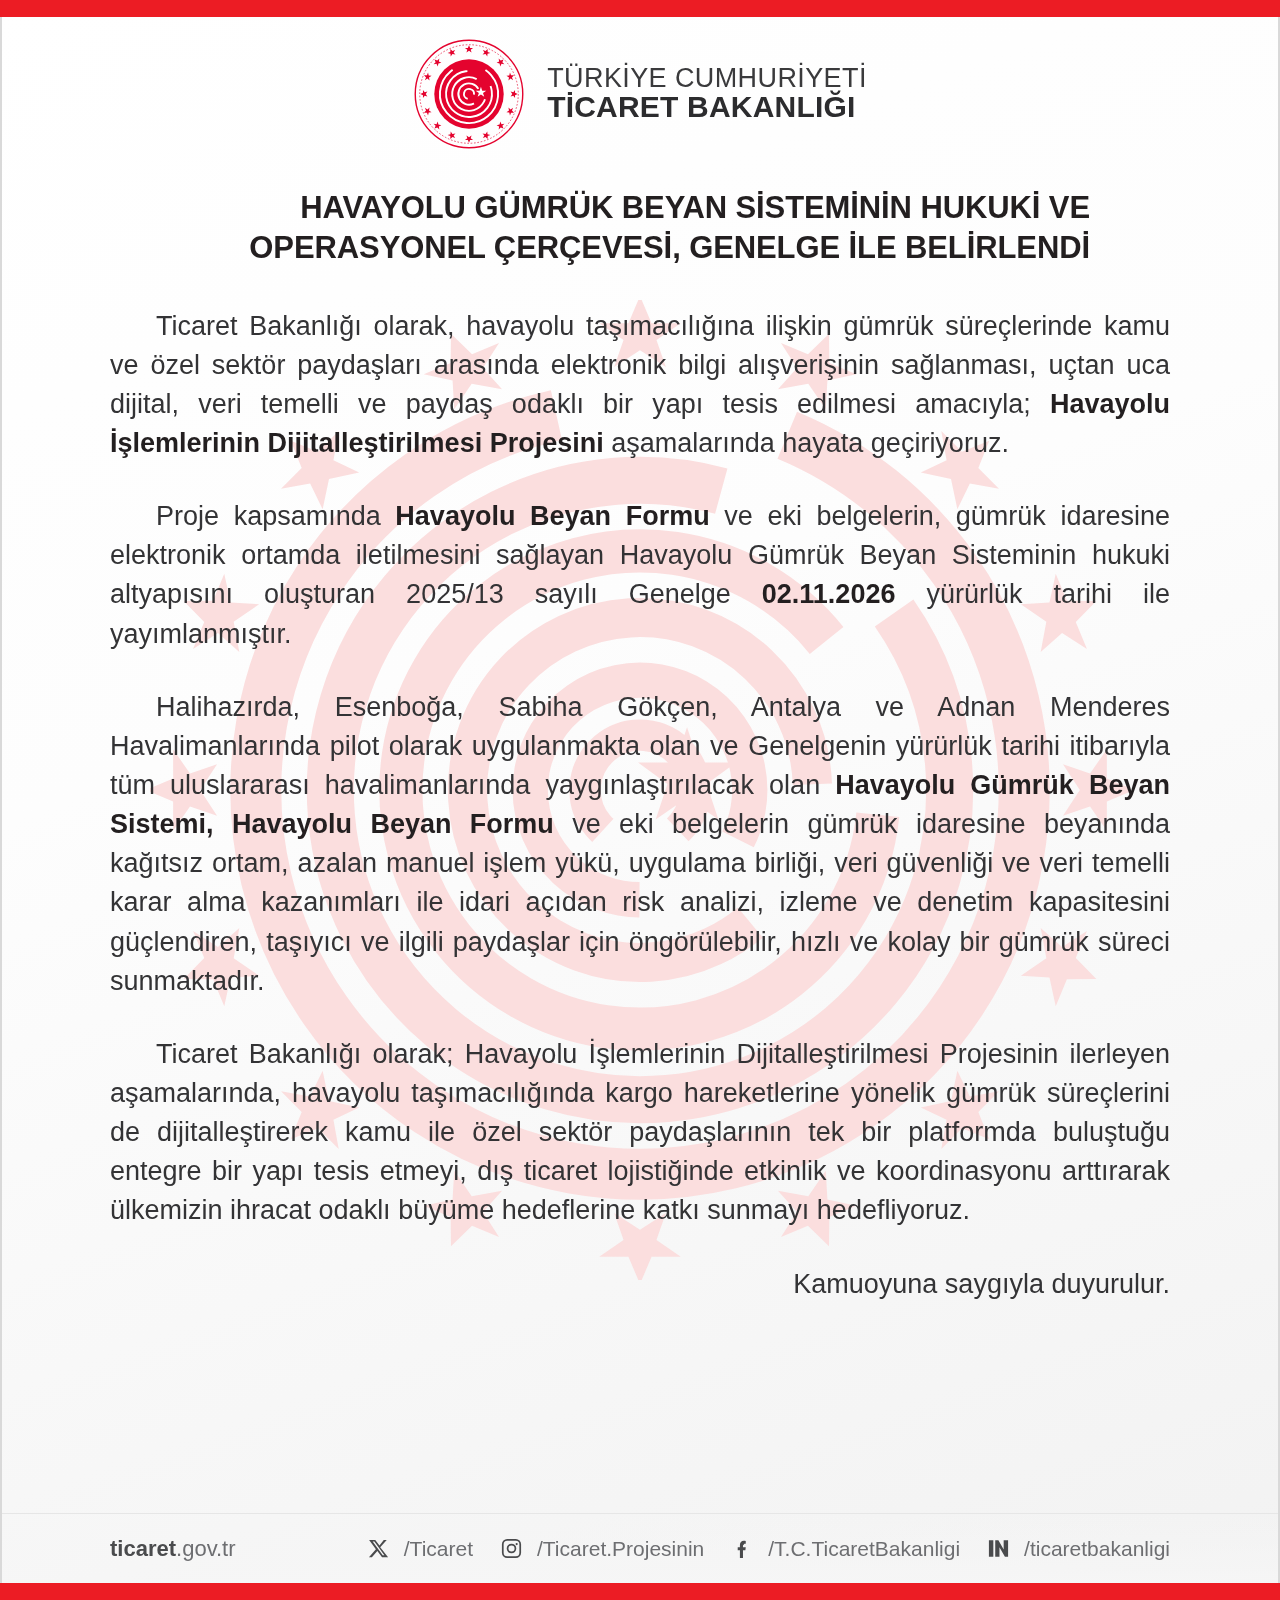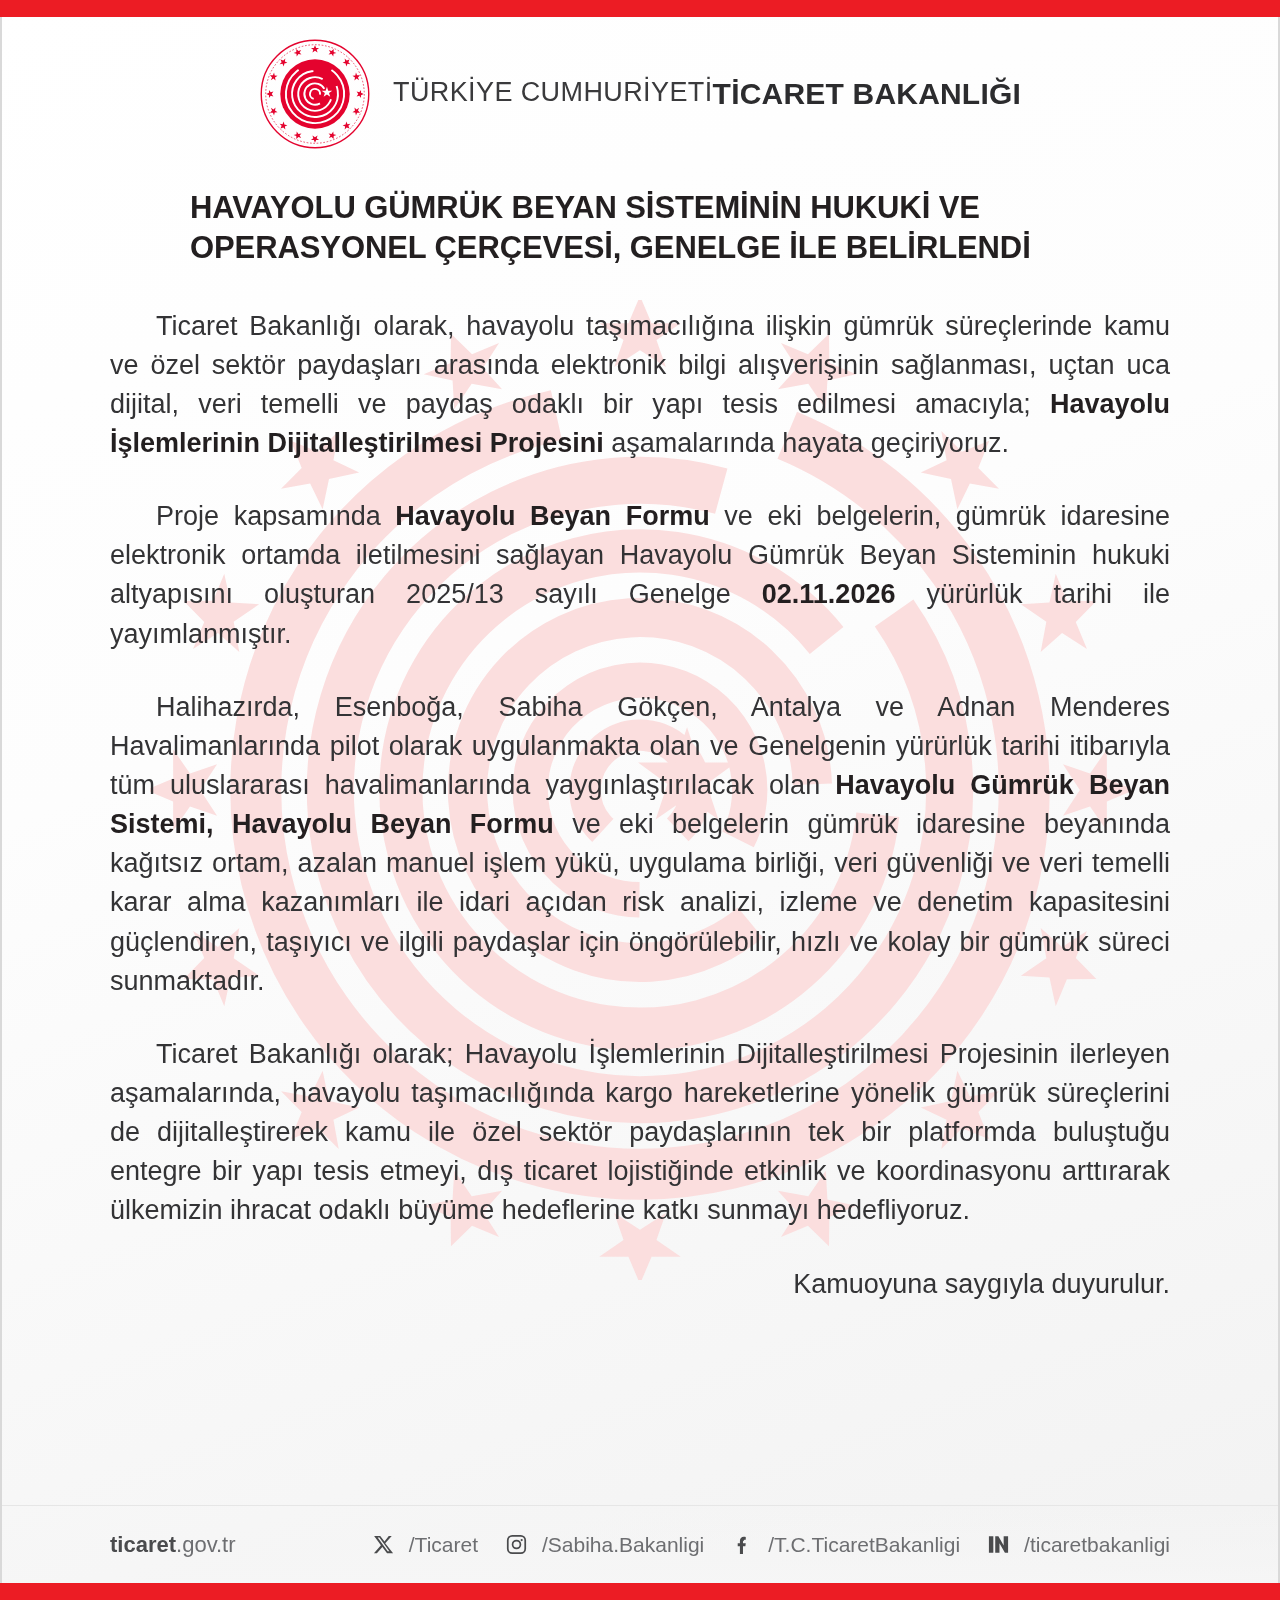--- a/index.html
+++ b/index.html
@@ -81,21 +81,21 @@
     padding-bottom: 8px;
   }
   .logo-emblem {
     width: 112px;
     height: 112px;
     flex: 0 0 auto;
   }
   .logo-emblem svg { width: 100%; height: 100%; display: block; }
   .logo-text {
     display: flex;
-    flex-direction: row;
+    flex-direction: column;
     justify-content: center;
     line-height: 1.02;
   }
   .logo-line1 {
     font-size: 27px;
     letter-spacing: 0.4px;
     color: #3a3a3c;
     font-weight: 400;
     white-space: nowrap;
   }
@@ -104,21 +104,21 @@
     letter-spacing: 0.2px;
     color: #2c2c2e;
     font-weight: 700;
     white-space: nowrap;
   }
 
   
   .doc-title {
     margin: 30px auto 12px;
     max-width: 900px;
-    text-align: left;
+    text-align: right;
     font-size: 31px;
     font-weight: 700;
     line-height: 1.30;
     color: #231f20;
     letter-spacing: -0.1px;
   }
 
   
   .body-copy {
     margin-top: 38px;
@@ -137,21 +137,21 @@
   .para:last-child { margin-bottom: 0; }
   .para b { font-weight: 700; color: #231f20; }
   .para.closing { text-align: right; }
 
   
   .footer {
     position: absolute;
     left: 0;
     bottom: 17px;
     width: 1280px;
-    height: 78px;
+    height: 70px;
     z-index: 20;
     display: flex;
     align-items: center;
     padding: 16px 110px;
     box-sizing: border-box;
     border-top: 1px solid #e6e6e6;
     background: linear-gradient(180deg, rgba(255,255,255,0) 0%, rgba(246,246,246,0.85) 100%);
   }
   .site {
     font-size: 22px;
@@ -364,21 +364,21 @@
             </svg>
           </span>
           <span>/Ticaret</span>
         </div>
         <div class="social">
           <span class="gl">
             <svg viewBox="0 0 24 24">
               <path d="M7.5 2h9A5.5 5.5 0 0 1 22 7.5v9A5.5 5.5 0 0 1 16.5 22h-9A5.5 5.5 0 0 1 2 16.5v-9A5.5 5.5 0 0 1 7.5 2zm0 1.8A3.7 3.7 0 0 0 3.8 7.5v9a3.7 3.7 0 0 0 3.7 3.7h9a3.7 3.7 0 0 0 3.7-3.7v-9a3.7 3.7 0 0 0-3.7-3.7h-9zM12 7a5 5 0 1 1 0 10 5 5 0 0 1 0-10zm0 1.8a3.2 3.2 0 1 0 0 6.4 3.2 3.2 0 0 0 0-6.4zm5.4-2.6a1.15 1.15 0 1 1 0 2.3 1.15 1.15 0 0 1 0-2.3z"></path>
             </svg>
           </span>
-          <span>/Sabiha.Bakanligi</span>
+          <span>/Ticaret.Projesinin</span>
         </div>
         <div class="social">
           <span class="gl">
             <svg viewBox="0 0 24 24">
               <path d="M15.4 8.2h-2.1c-.5 0-.8.3-.8.9v1.7h2.9l-.4 3h-2.5V22H9.3v-8.2H7v-3h2.3V8.3C9.3 5.7 10.8 4 13.4 4c.9 0 1.6.1 2 .1v2.9h-1.2c-.5 0-.8.2-.8.7v.5z"></path>
             </svg>
           </span>
           <span>/T.C.TicaretBakanligi</span>
         </div>
         <div class="social">

